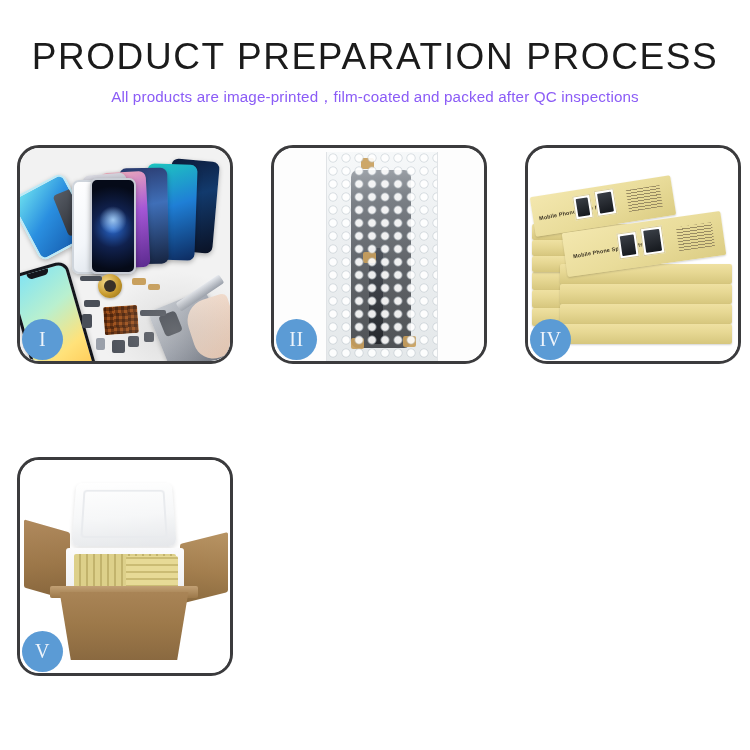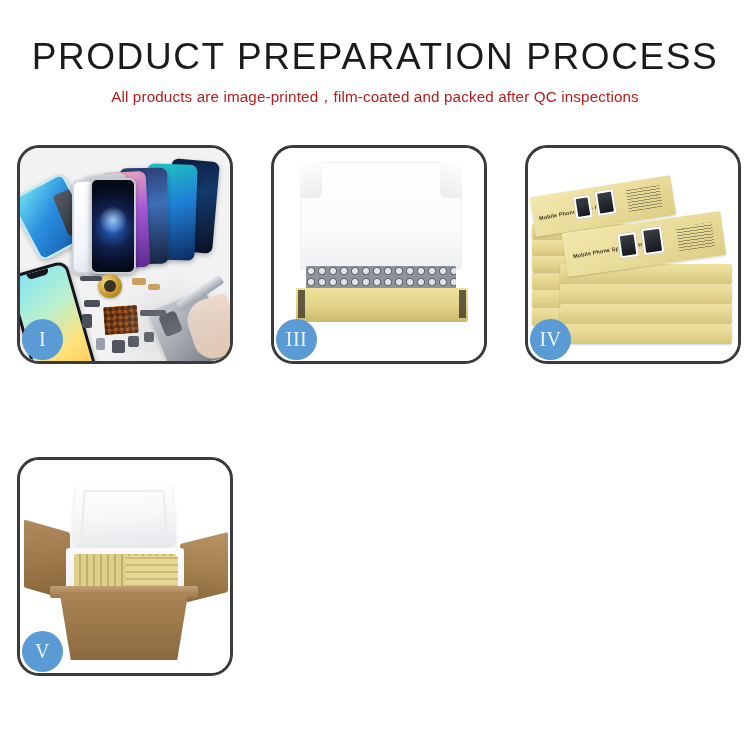--- a/index.html
+++ b/index.html
@@ -37,21 +37,21 @@
     line-height: 46px;
     white-space: nowrap;
   }
 
   .subtitle {
     margin-top: 7px;
     font-family: "Liberation Sans", sans-serif;
     font-size: 15.2px;
     font-weight: 400;
     letter-spacing: 0.15px;
-    color: #b91c1c;
+    color: #8b5cf6;
     line-height: 20px;
     white-space: nowrap;
   }
 
   
   .grid {
     position: absolute;
     top: 145px;
     left: 17px;
     width: 724px;
@@ -476,30 +476,35 @@
         <div class="part" style="left:92px;top:192px;width:13px;height:13px;"></div>
         <div class="part" style="left:108px;top:188px;width:11px;height:11px;"></div>
         <div class="part" style="left:120px;top:162px;width:26px;height:6px;"></div>
         <div class="part" style="left:124px;top:184px;width:10px;height:10px;"></div>
         <div class="tweezers"></div>
         <div class="hand"></div>
       </div>
       <div class="badge">I</div>
     </div>
 
-
     <div class="panel">
-      <div class="panel-photo p3">
-        <div class="foam-lid"></div>
-        <div class="kraft-box"></div>
-        <div class="bubble-fill"></div>
-        <div class="kraft-front"></div>
+      <div class="panel-photo p2">
+        <div class="bag">
+          <div class="screen-inside"></div>
+          <div class="flex-cable"></div>
+          <div class="tape" style="left:34px;top:6px;"></div>
+          <div class="tape" style="left:36px;top:100px;"></div>
+          <div class="tape" style="left:24px;top:186px;"></div>
+          <div class="tape" style="left:76px;top:184px;"></div>
+          <div class="bubbles"></div>
+        </div>
       </div>
-      <div class="badge">III</div>
+      <div class="badge">II</div>
     </div>
+
 
     <div class="panel">
       <div class="panel-photo p4">
         <div class="stack">
 
           <div class="sbox" style="left:0;top:108px;width:118px;height:18px;"></div>
           <div class="sbox" style="left:0;top:126px;width:118px;height:18px;"></div>
           <div class="sbox" style="left:0;top:144px;width:118px;height:18px;"></div>
           <div class="sbox" style="left:0;top:60px;width:118px;height:16px;"></div>
           <div class="sbox" style="left:0;top:76px;width:118px;height:16px;"></div>

